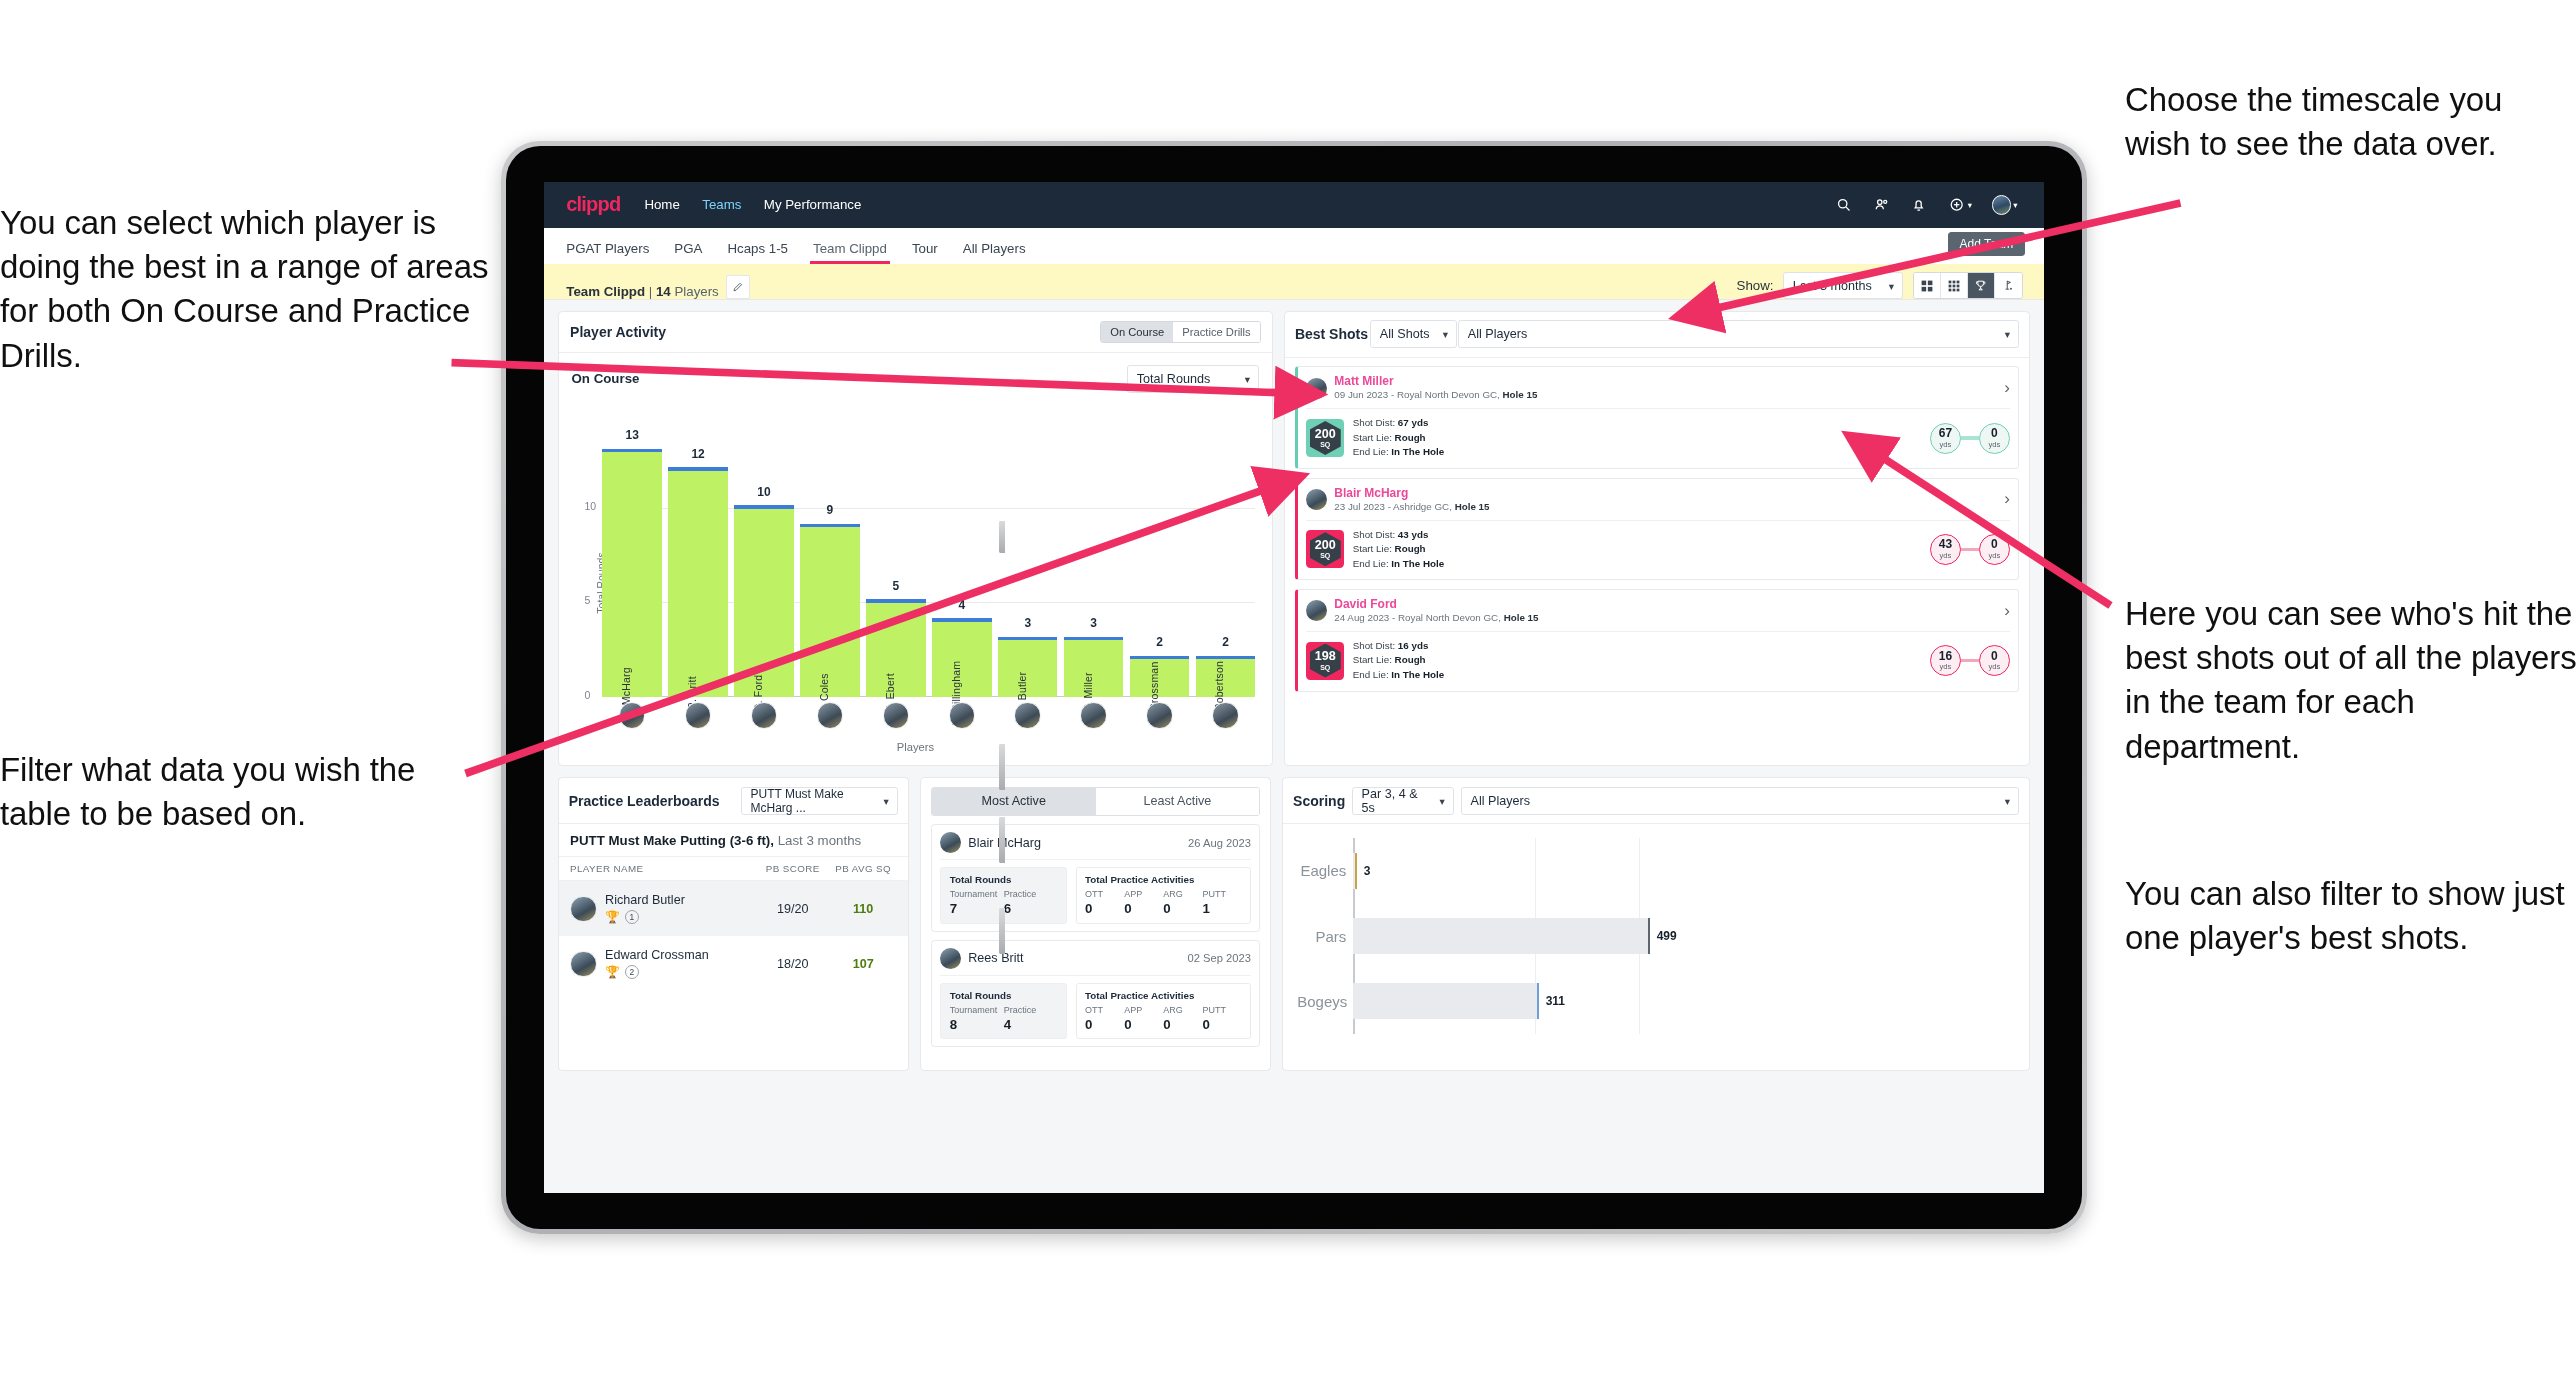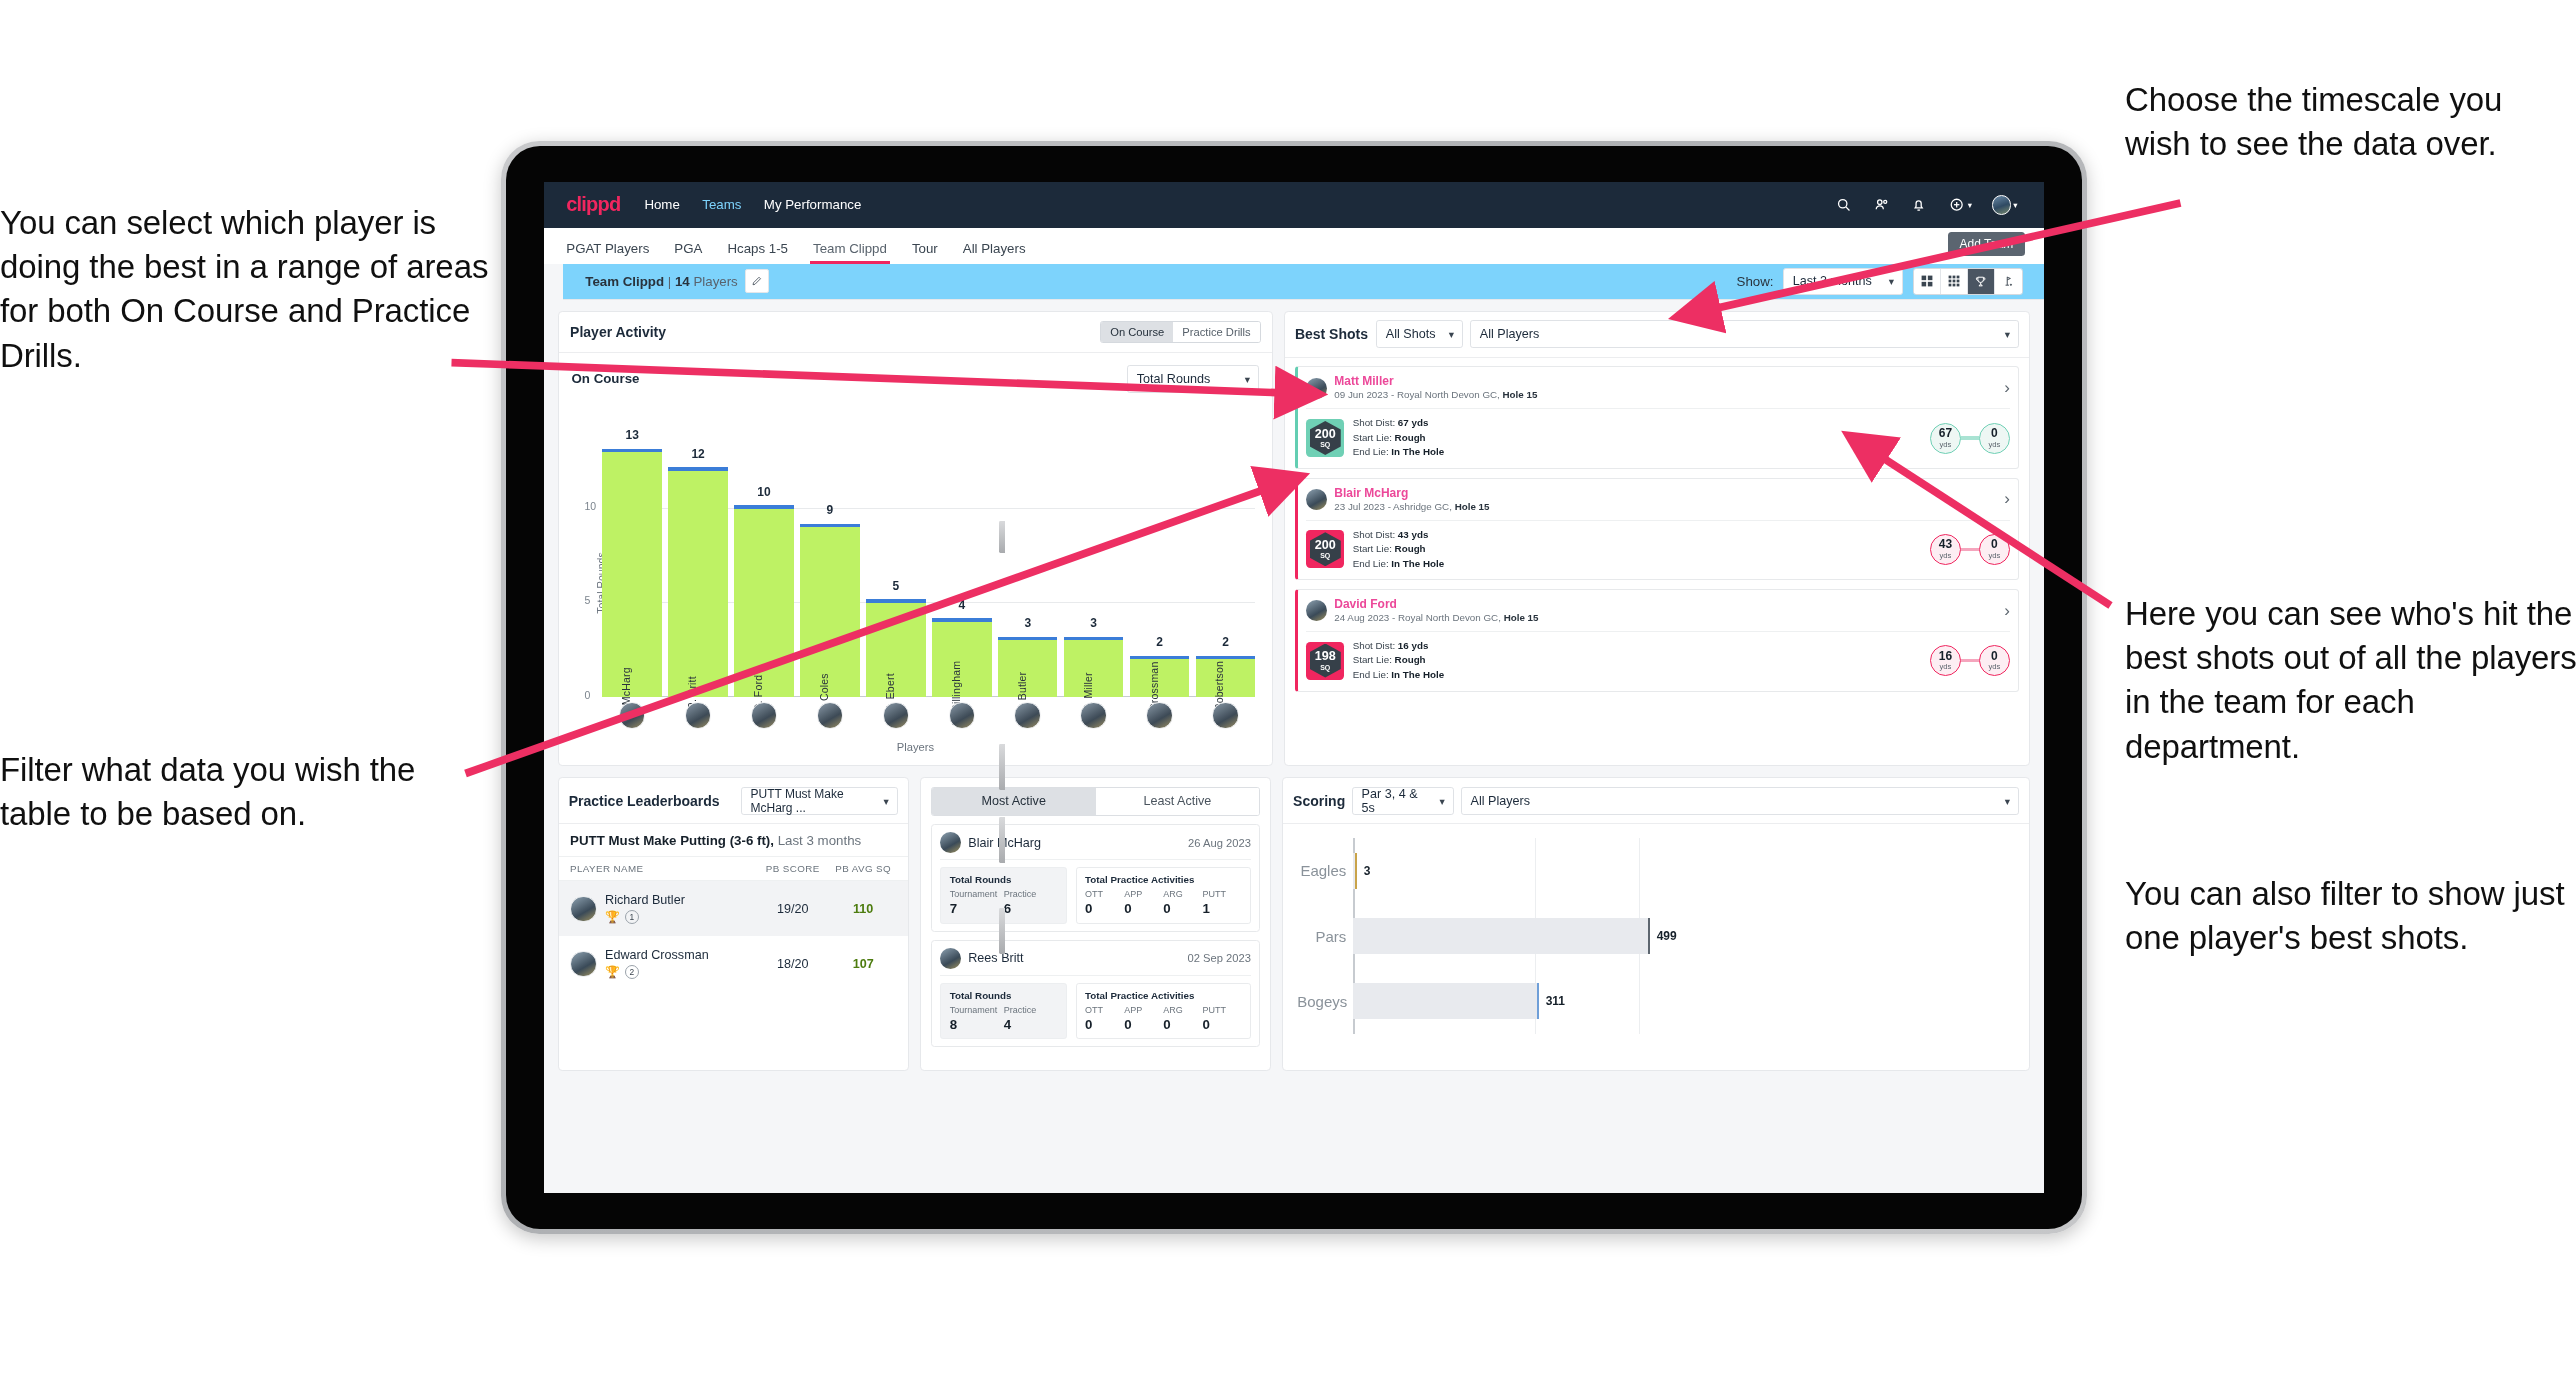--- a/index.html
+++ b/index.html
@@ -99,25 +99,24 @@
     height: 2.8px; background: #f0265f;
   }
   .add-team-tip {
     position: absolute; right: 19.6px; top: 4.2px;
     background: #5b6570; color: #fff;
     font-size: 12px; padding: 4.9px 11.2px; border-radius: 3.5px;
   }
 
   
   .subbar {
-    height: 36px; background: #7dd3fc;
+    height: 36px; background: #fef9c3;
     border-bottom: 0.7px solid #e6e8eb;
-    display: flex; align-items: center;
+    display: flex; align-items: flex-end;
     padding: 0 21px 0 22.4px;
-    margin-left: 19px;
   }
   .team-label { font-size: 13.3px; color: #29333d; }
   .team-label b { font-weight: 700; }
   .team-label .muted { color: #58636e; }
   .pencil-btn {
     width: 24px; height: 24px; margin-left: 7px;
     background: #fff; border: 0.7px solid #e4e6e9; border-radius: 2.1px;
     display: flex; align-items: center; justify-content: center;
   }
   .pencil-btn svg { stroke: #3a4550; fill: none; stroke-width: 1.6; }
@@ -203,21 +202,21 @@
     border: 1.4px solid #f0f1f3;
     background: linear-gradient(150deg,#8a9aa8,#3d4a56 60%,#9c8f63);
   }
   .xlabel {
     position: absolute; left: 0; right: 0; bottom: 8.4px;
     text-align: center; font-size: 11.2px; color: #6a737d;
   }
 
   
   #best-shots { flex: 1; height: 455px; display: flex; flex-direction: column; }
-  .bs-head { display: flex; align-items: center; gap: 7px; padding: 8.4px 9.8px; border-bottom: 0.7px solid #ecedef; }
+  .bs-head { display: flex; align-items: center; gap: 1px; padding: 8.4px 9.8px; border-bottom: 0.7px solid #ecedef; }
   .bs-head .card-title { margin-right: 1.4px; }
   #bs-shot-sel { width: 87px; height: 28px; }
   #bs-player-sel { flex: 1; height: 28px; }
   .bs-list { padding: 8.4px 9.8px; display: flex; flex-direction: column; gap: 8.4px; overflow: hidden; }
   .shot-card {
     border: 0.7px solid #e7e9eb; border-radius: 3.5px;
     border-left: 3.5px solid #f0265f;
     background: #fff; padding: 7px 8.4px 8.4px 8.4px;
   }
   .shot-card.teal { border-left-color: #63ceb2; }

